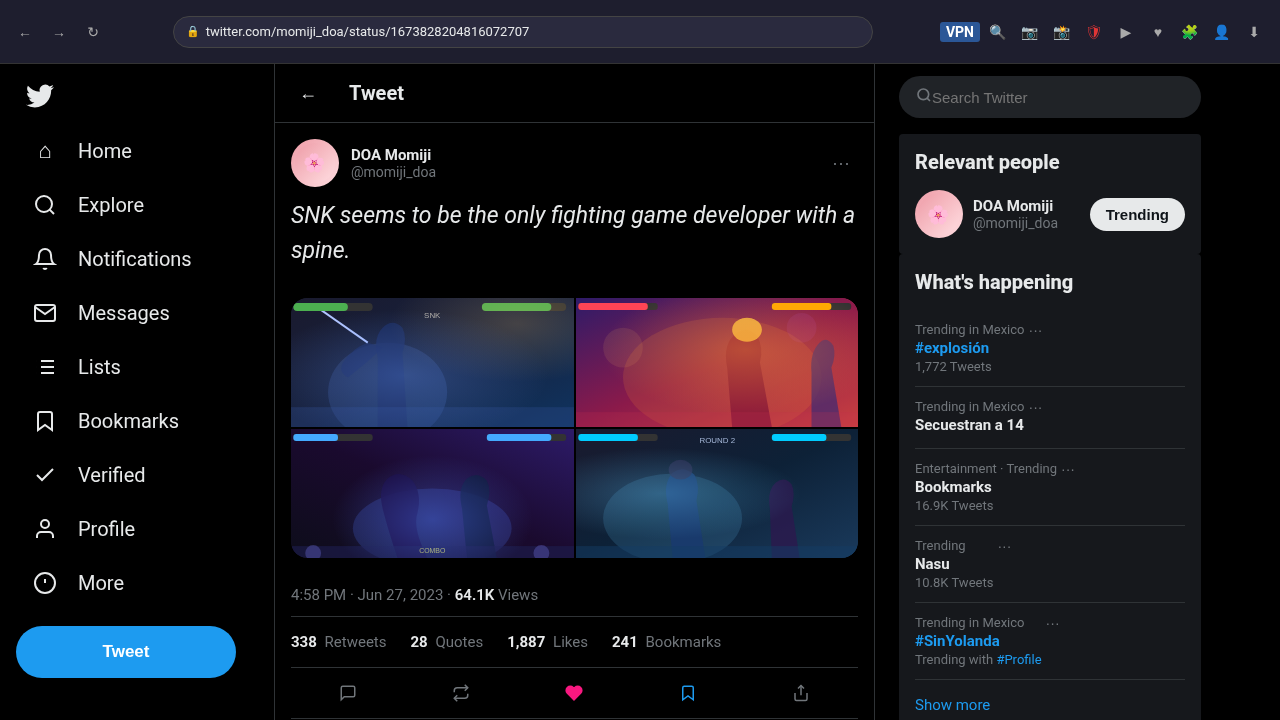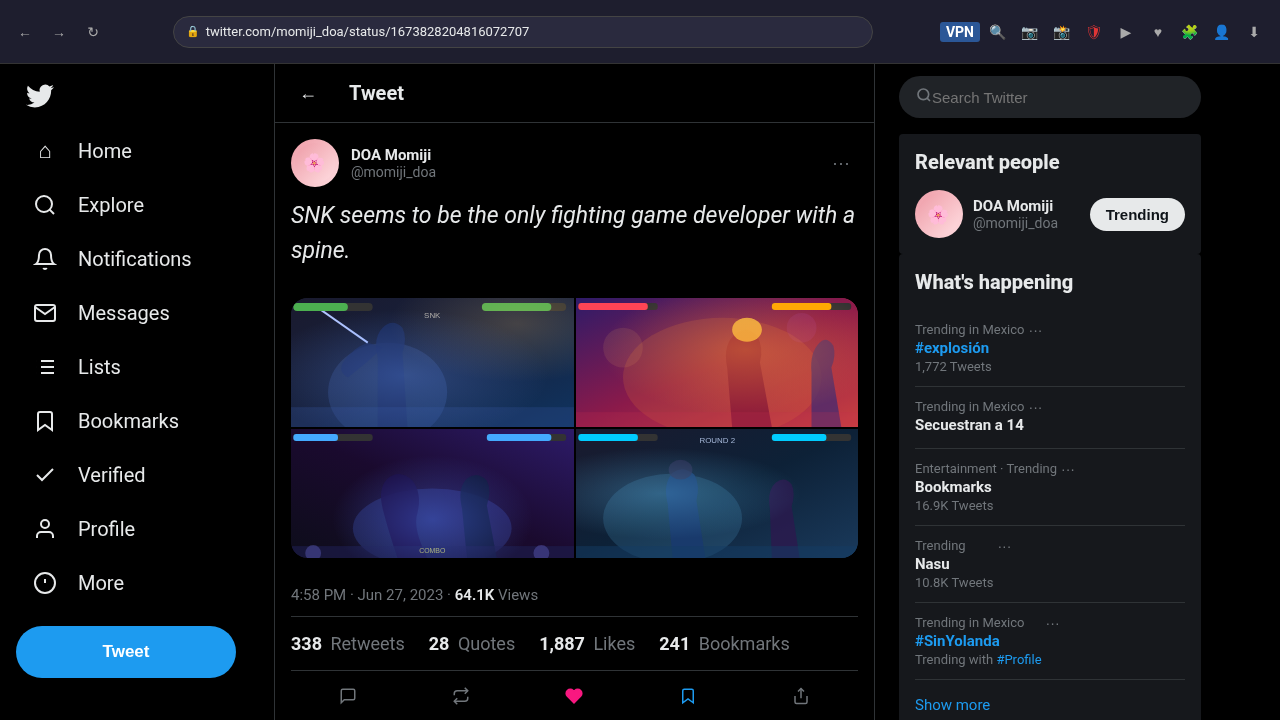--- a/index.html
+++ b/index.html
@@ -300,21 +300,21 @@
       font-weight: 600;
       color: #e7e9ea;
     }
 
     
     .stats-row {
       display: flex;
       gap: 24px;
       padding: 16px 0;
       border-bottom: 1px solid #2f3336;
-      font-size: 18px;
+      font-size: 15px;
     }
     .stat-item {
       cursor: pointer;
     }
     .stat-count {
       font-weight: 700;
     }
     .stat-label {
       color: #71767b;
       margin-left: 4px;

